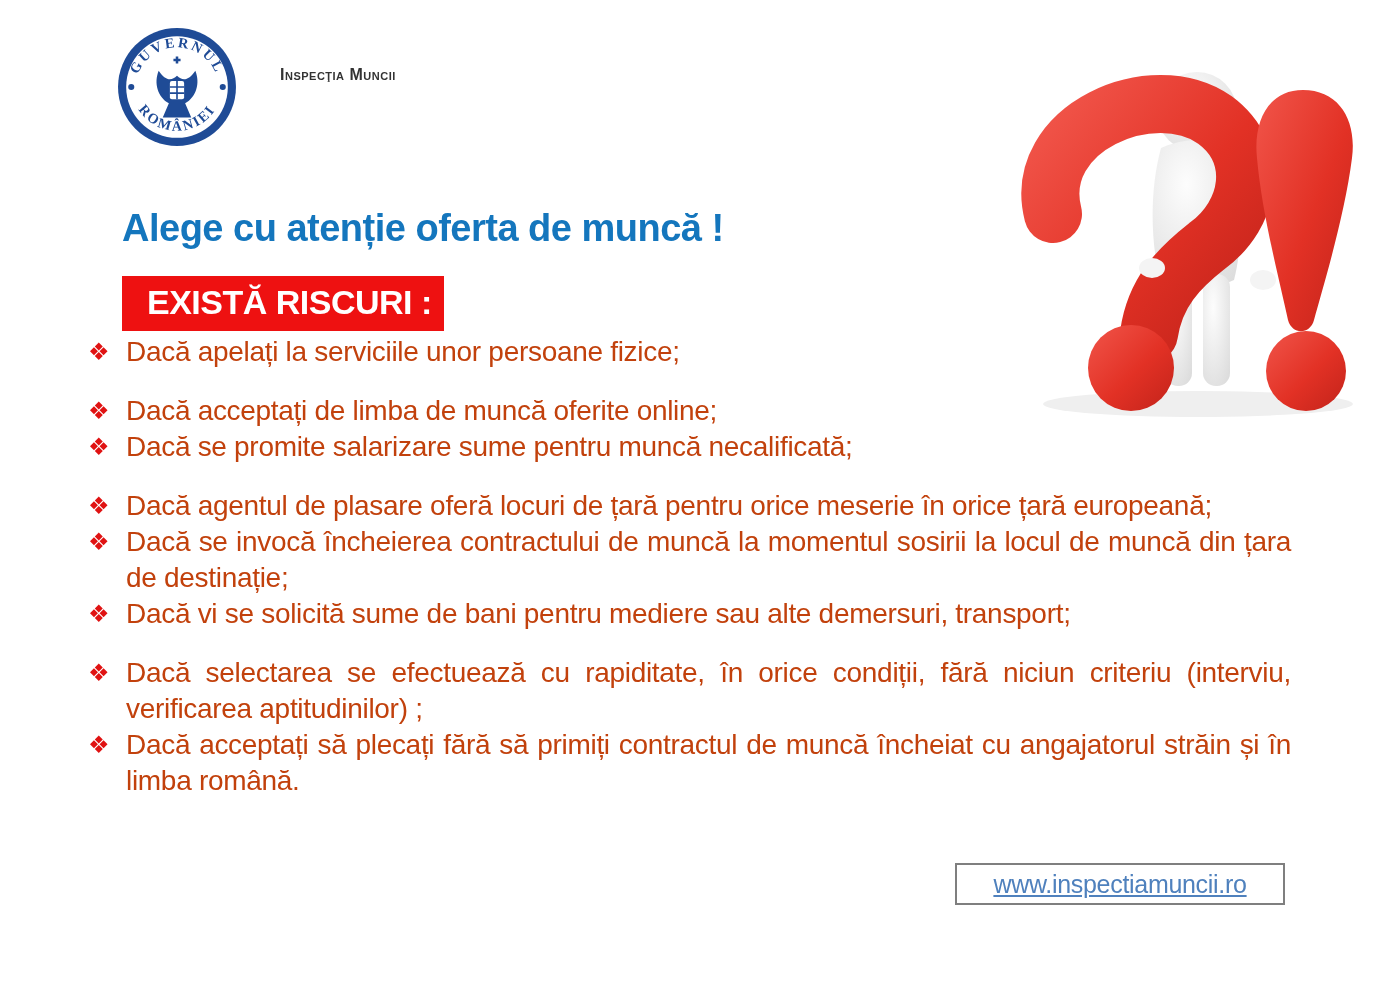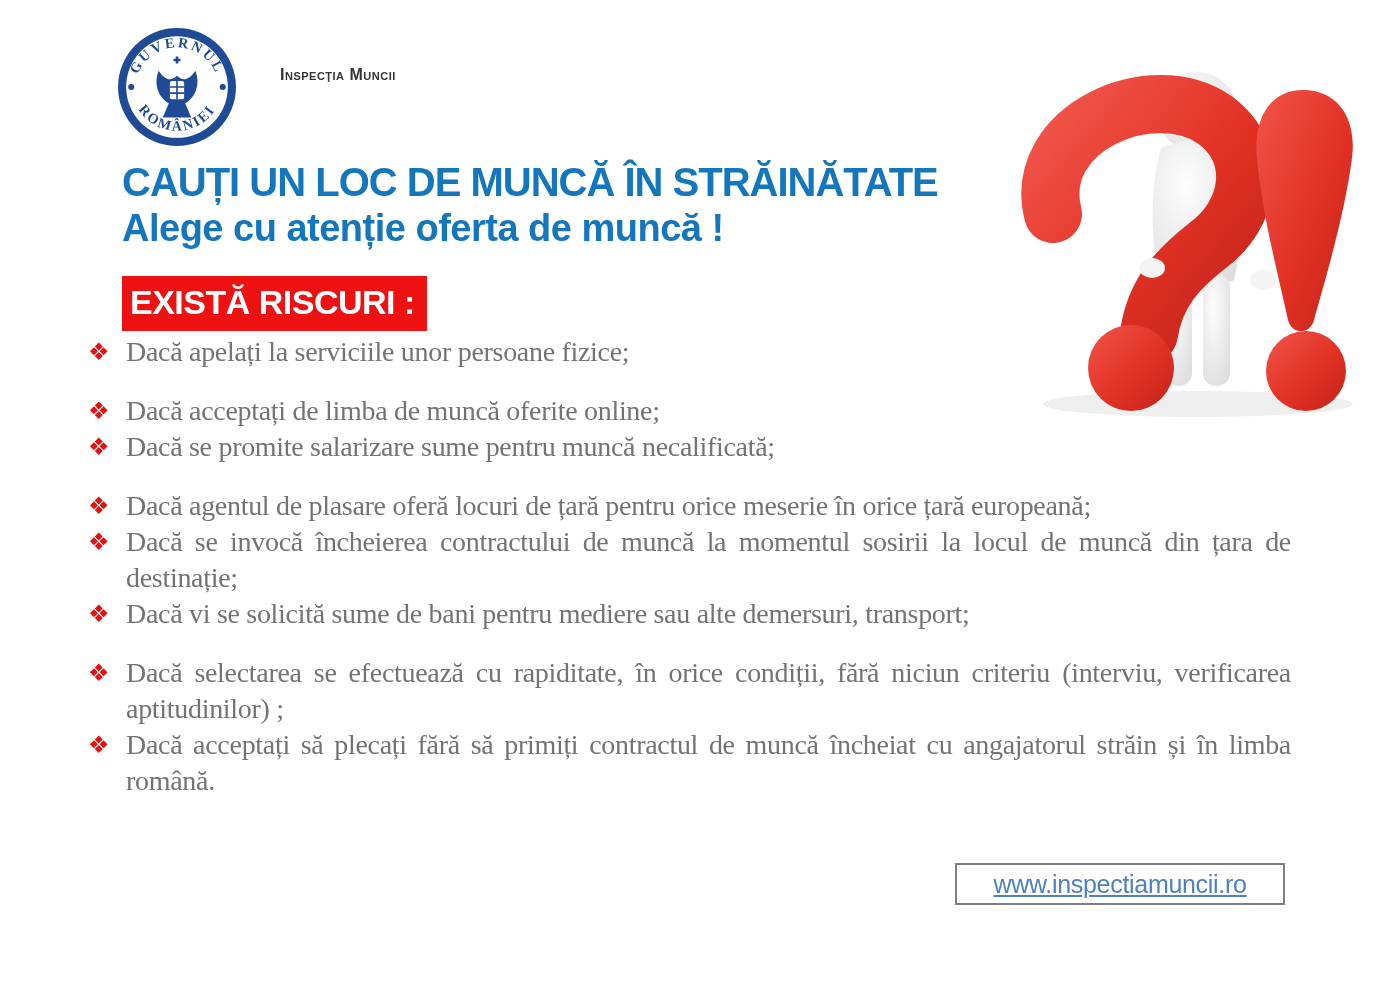--- a/index.html
+++ b/index.html
@@ -26,37 +26,37 @@
   }
   .title2{
     position:absolute;left:122px;top:207px;
     font-size:38px;font-weight:700;letter-spacing:-.5px;
     color:#1476bd;white-space:nowrap;
   }
   .risk-box{
     position:absolute;left:122px;top:276px;
     background:#ee1111;color:#fff;
     font-size:34px;font-weight:700;letter-spacing:-.5px;
-    padding:7px 12px 9px 8px;white-space:nowrap;
+    padding:7px 12px 9px 25px;white-space:nowrap;
   }
   
   .bullet-list{
     position:absolute;left:88px;top:334px;width:1230px;
   }
   .bullet-group{margin-bottom:23px;}
   .bullet-item{
     display:flex;align-items:flex-start;
     font-size:28px;line-height:36px;letter-spacing:-.3px;
   }
   .bullet-marker{
     flex:0 0 38px;color:#e01212;font-size:24px;line-height:36px;
   }
   .bullet-text{
     flex:1 1 auto;max-width:1165px;
-    text-align:justify;color:#737373;font-family:Liberation Serif, serif;
+    text-align:justify;color:#c2410c;
   }
   
   .figure-wrap{position:absolute;left:1003px;top:62px;width:388px;height:360px;}
   
   .url-box{
     position:absolute;left:955px;top:863px;width:326px;height:38px;
     border:2px solid #7f7f7f;background:#fff;
     display:flex;align-items:center;justify-content:center;
   }
   .url-link{
@@ -91,21 +91,20 @@
         <path d="M60 30 v7 M56.5 33.5 h7" fill="none" stroke-width="2.5"></path>
         <path d="M42 44 C 37 56 41 70 52 76 L 46 90 L 74 90 L 68 76 C 79 70 83 56 78 44 C 72 53 66 55 60 49 C 54 55 48 53 42 44 Z" stroke="none"></path>
         <rect x="53" y="54" width="14" height="18" rx="2" fill="#ffffff" stroke="none"></rect>
         <path d="M60 54 v18 M53 60 h14 M53 66 h14" fill="none" stroke-width="1.6"></path>
       </g>
     </svg>
   </div>
 
   <div class="org-name">Inspecţia Muncii</div>
 
-  <div class="title1">CAUȚI UN LOC DE MUNCĂ ÎN STRĂINĂTATE</div>
   <div class="title2">Alege cu atenție oferta de muncă !</div>
   <div class="risk-box">EXISTĂ RISCURI :</div>
 
   <div class="bullet-list">
 
     <div class="bullet-group">
       <div class="bullet-item">
         <span class="bullet-marker">❖</span>
         <span class="bullet-text">Dacă apelați la serviciile unor persoane fizice;</span>
       </div>

